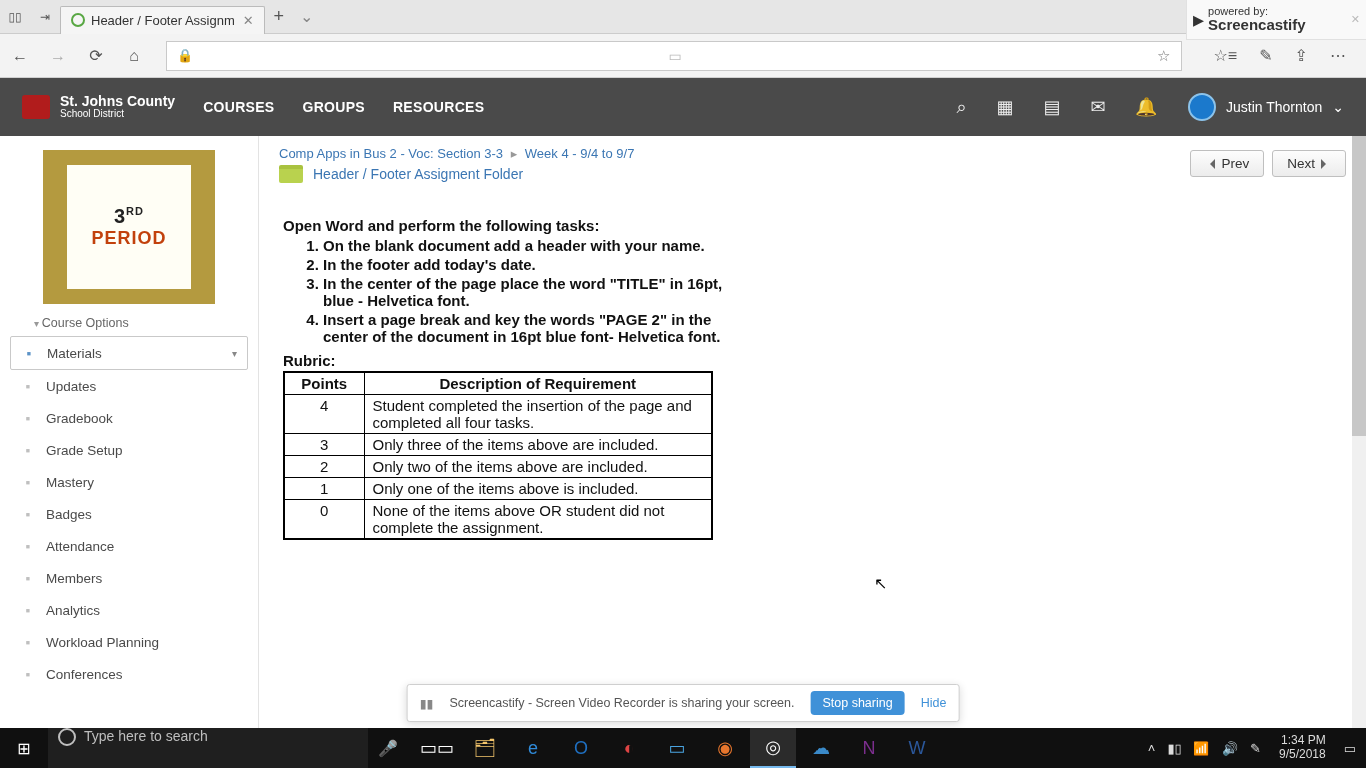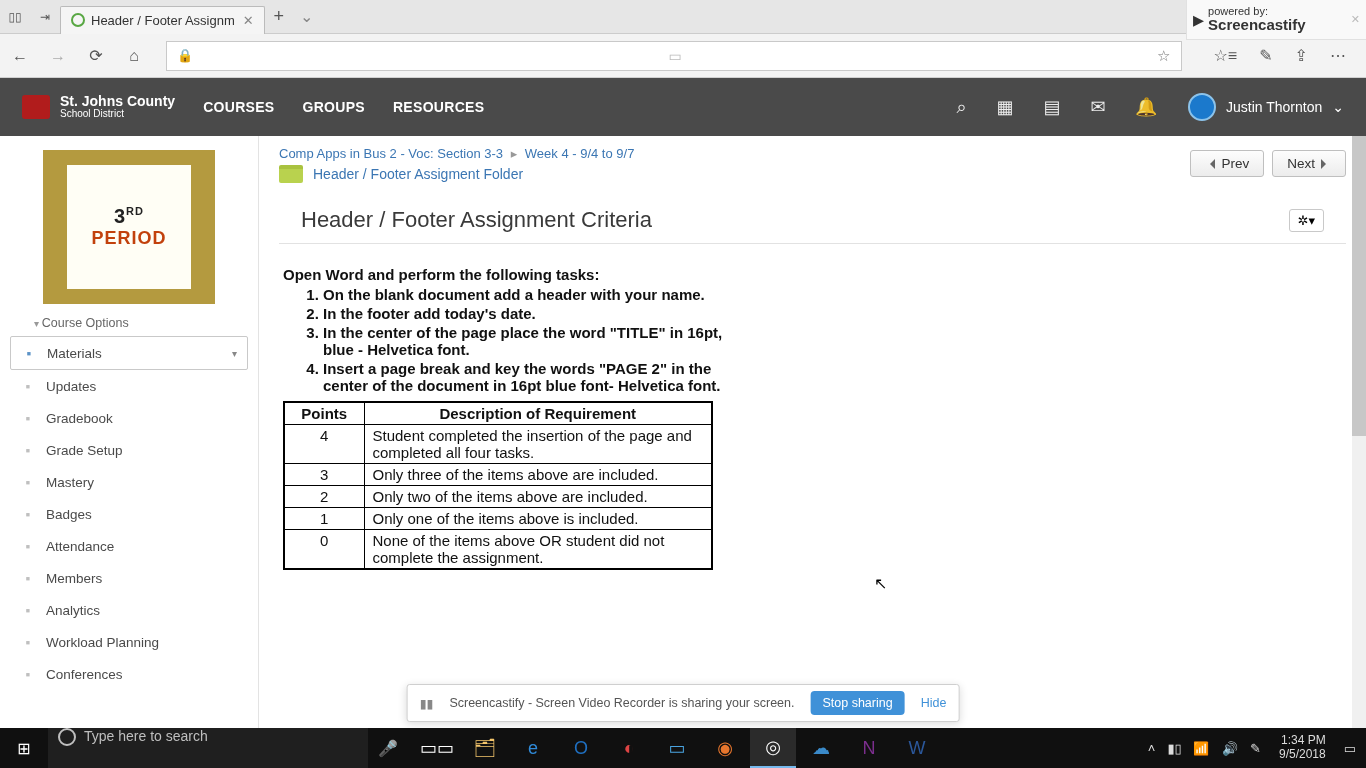--- a/index.html
+++ b/index.html
@@ -253,33 +253,30 @@
       <div class="nav-btn">
           <span class="tri-l"></span>
           <span>Prev</span>
         </div>
       <div class="nav-btn">
           <span>Next</span>
           <span class="tri-r"></span>
         </div>
     </div>
 
-    <div class="title-row">
-      <div class="page-title">Header / Footer Assignment Criteria</div>
-      <div class="gear-btn">✲▾</div>
-    </div>
 
     <div class="content">
       <div class="intro">Open Word and perform the following tasks:</div>
       <ol id="steps">
           <li>On the blank document add a header with your name.</li>
           <li>In the footer add today's date.</li>
           <li>In the center of the page place the word "TITLE" in 16pt, blue - Helvetica font.</li>
           <li>Insert a page break and key the words "PAGE 2" in the center of the document in 16pt blue font- Helvetica font.</li>
         </ol>
+      <div class="rubric-h">Rubric:</div>
       <table class="rubric">
         <thead>
             <tr>
           <th>Points</th>
           <th>Description of Requirement</th>
         </tr>
           </thead>
         <tbody id="rubric-body">
             <tr>
               <td class="pts">4</td>

